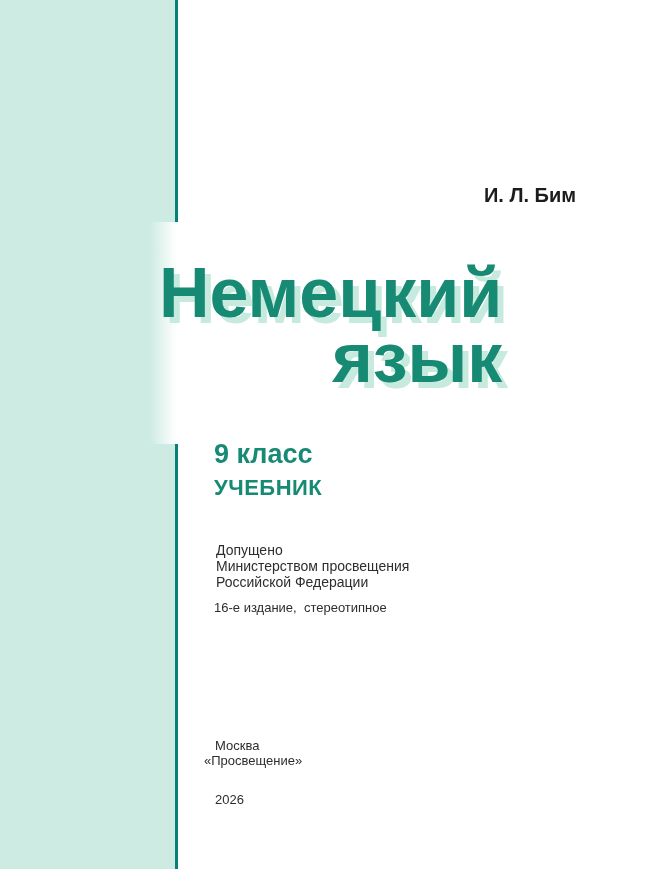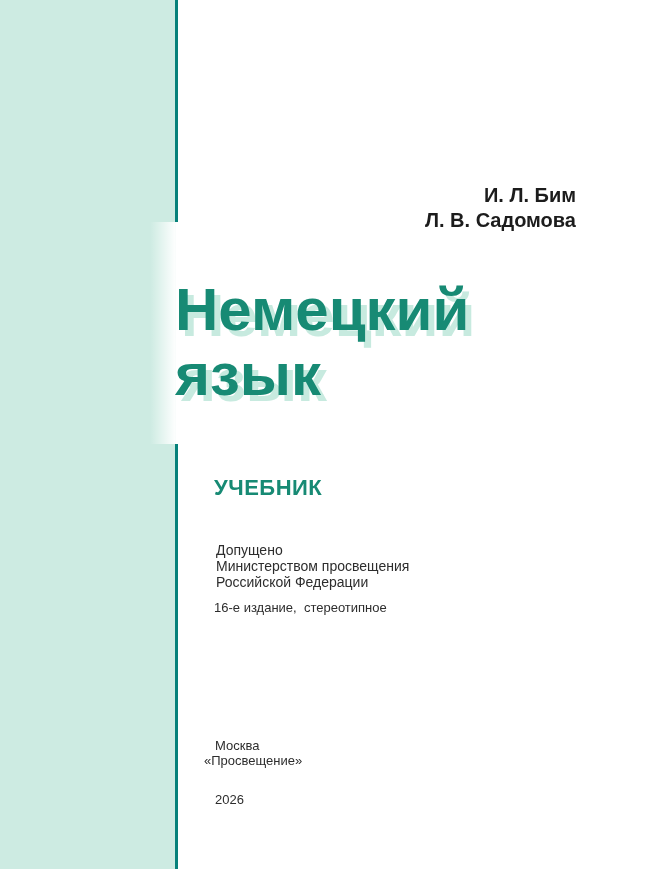--- a/index.html
+++ b/index.html
@@ -33,25 +33,26 @@
   }
 
   .authors{
     position:absolute;top:183px;right:74px;
     text-align:right;
     font-size:20px;font-weight:bold;line-height:25px;
     color:var(--ink);
   }
 
   .title{
-    position:absolute;left:159px;top:261px;margin:16px;
-    font-size:60px;font-weight:bold;line-height:65px;
+    position:absolute;left:159px;top:261px;margin:0;
+    font-size:70px;font-weight:bold;line-height:65px;
     color:var(--accent);
     text-shadow:6px 6px 0 var(--shadow);
     letter-spacing:0;
+    text-align:right;
   }
   .title span{display:block;}
 
   .grade{
     position:absolute;left:214px;top:439px;
     font-size:27px;font-weight:bold;color:var(--accent);
   }
   .booktype{
     position:absolute;left:214px;top:475px;
     font-size:22px;font-weight:bold;letter-spacing:.5px;
@@ -79,28 +80,28 @@
 <body>
 
 <div class="page">
 
   <div class="band"></div>
   <div class="rule"></div>
   <div class="title-backdrop"></div>
 
   <div class="authors">
     <div>И. Л. Бим</div>
-    <div>Л. В. Садомова</div>
   </div>
 
   <h1 class="title">
     <span>Немецкий</span>
     <span>язык</span>
   </h1>
 
+  <div class="grade">9 класс</div>
   <div class="booktype">УЧЕБНИК</div>
 
   <div class="approval">
     <div>Допущено</div>
     <div>Министерством просвещения</div>
     <div>Российской Федерации</div>
   </div>
 
   <div class="edition">16-е издание,  стереотипное</div>
 

